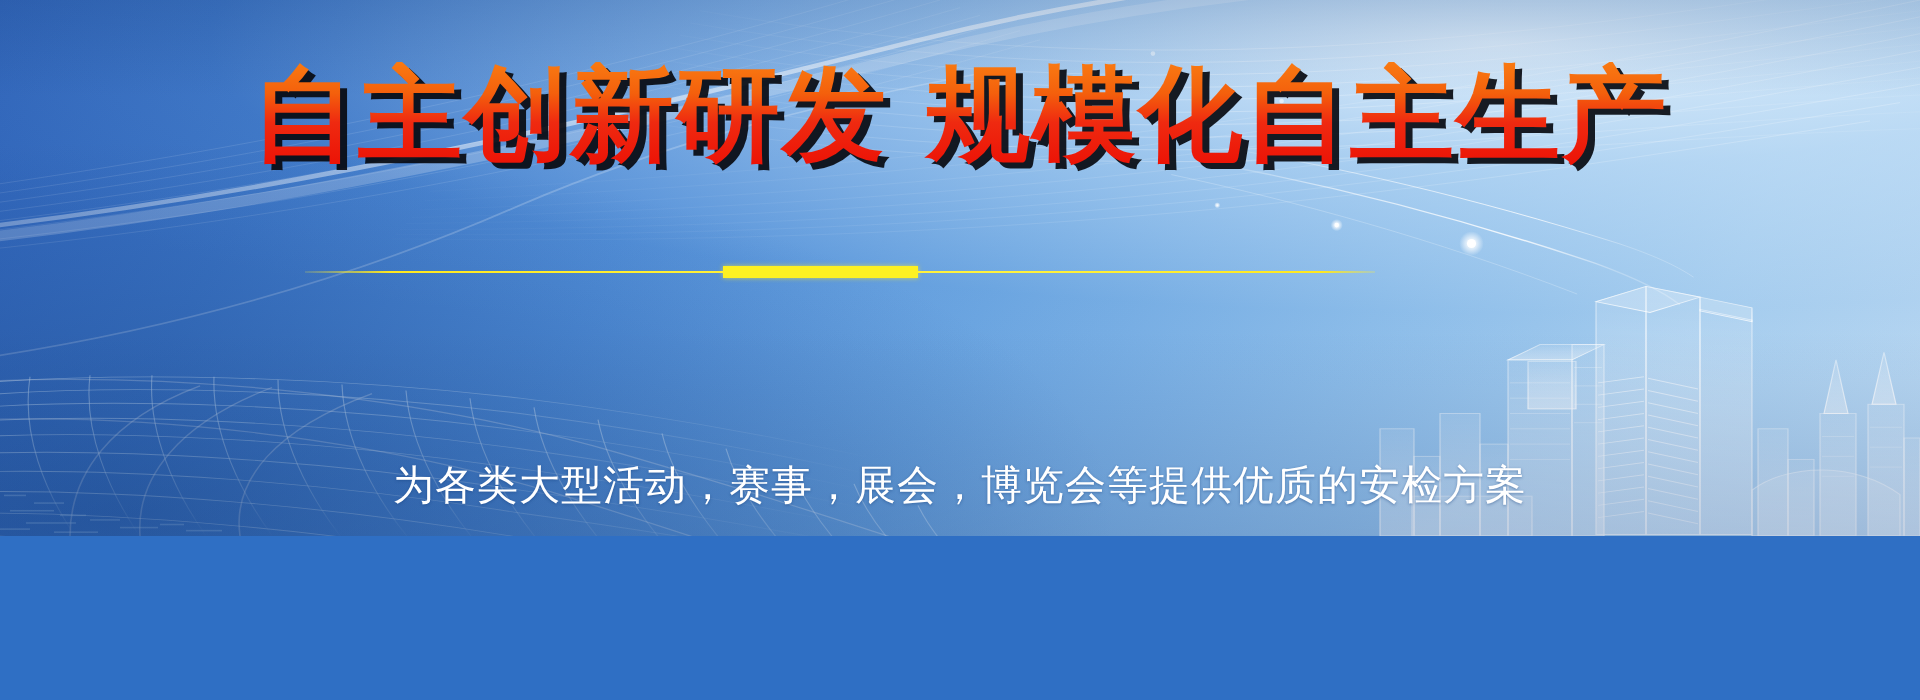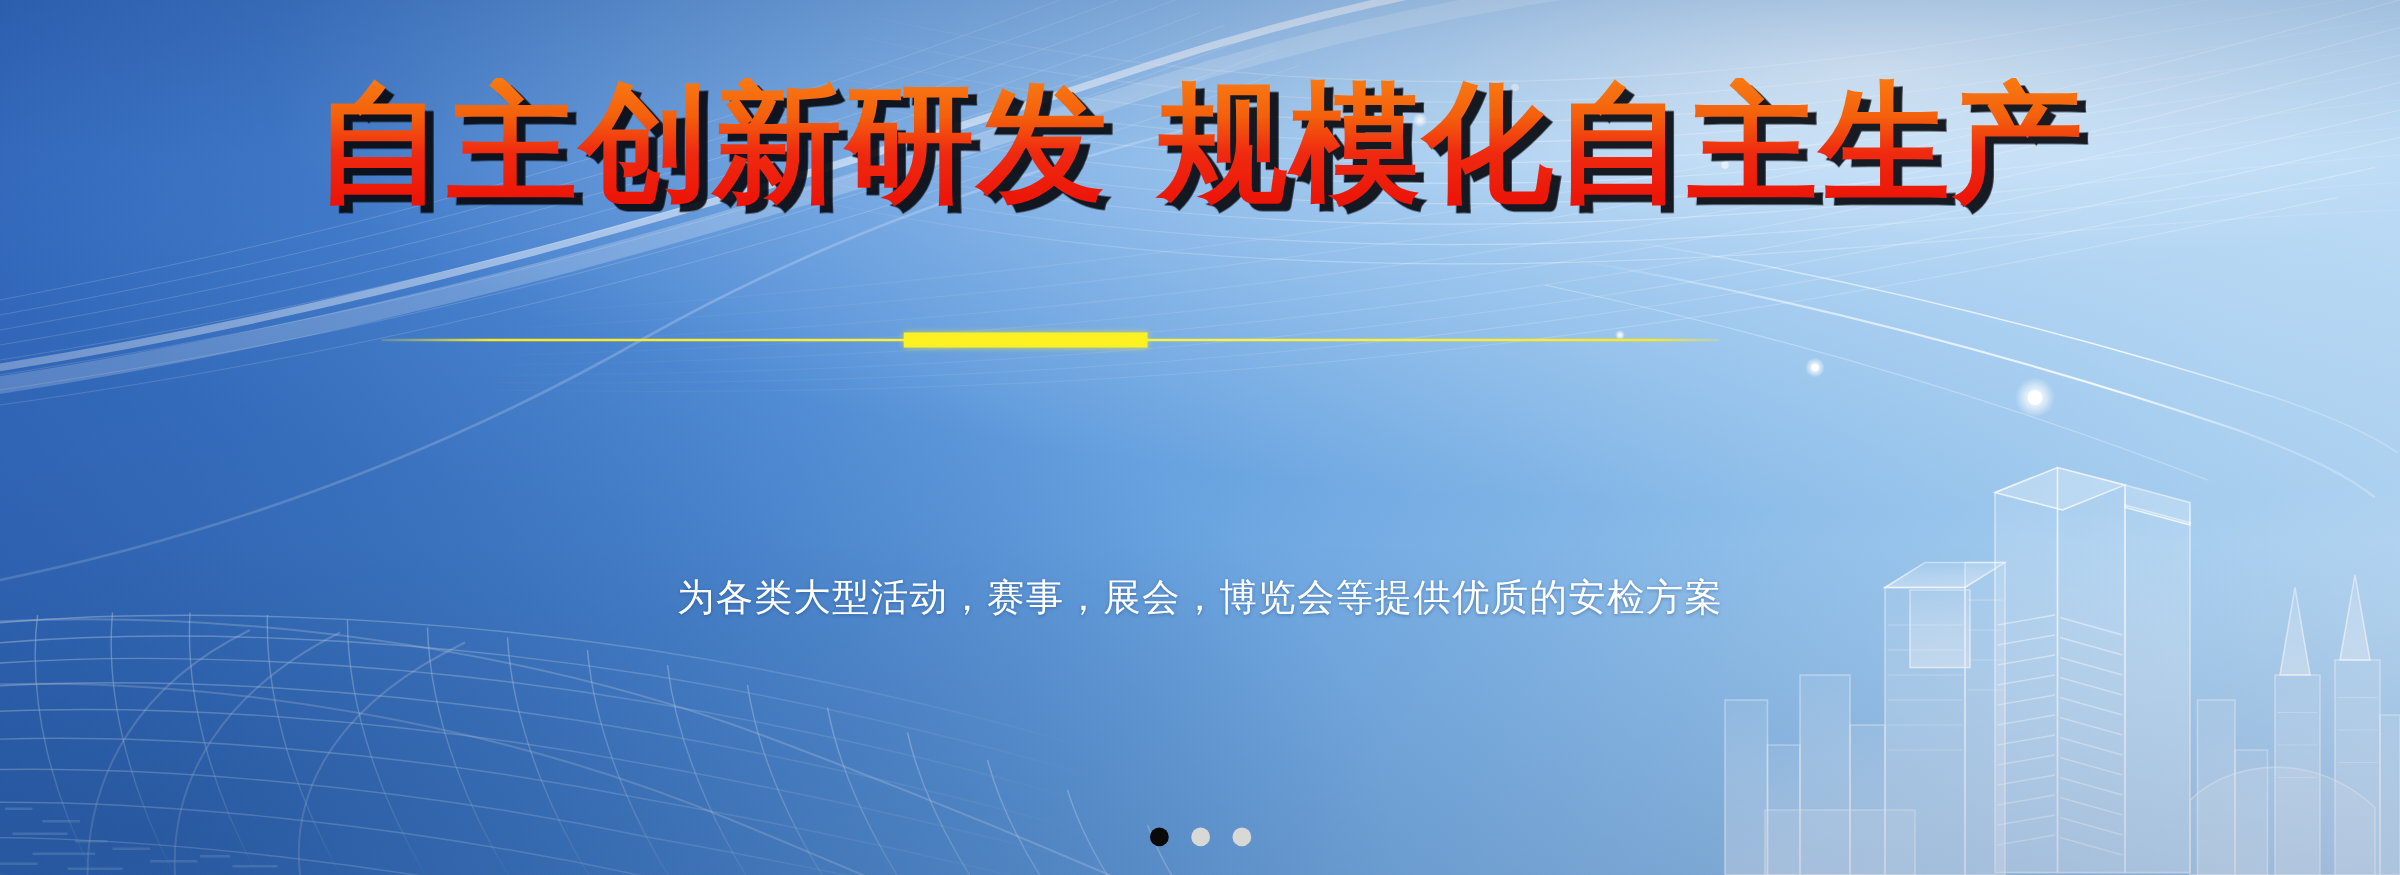--- a/index.html
+++ b/index.html
@@ -2,21 +2,21 @@
 <html><head>
 <meta charset="utf-8">
 <title>Banner</title>
 <style>
   * { margin:0; padding:0; box-sizing:border-box; }
   html,body { width:1920px; height:700px; overflow:hidden; background:#2f6fc4; }
   body { font-family:"DejaVu Sans","Liberation Sans",sans-serif; }
 
   .banner{
     position:relative;
-    width:1920px; height:700px;
+    width:1920px; height:536px;
     overflow:hidden;
     background:
       radial-gradient(120% 90% at 78% 8%, rgba(226,240,252,0.95) 0%, rgba(196,224,248,0.55) 26%, rgba(120,176,230,0.10) 56%, rgba(0,0,0,0) 72%),
       linear-gradient(118deg, #2f63b8 0%, #3a73c4 16%, #4e8bd6 34%, #6aa4e0 52%, #8dbde9 70%, #a9cfef 85%, #bcd9f2 100%);
   }
 
   
   .bg-layer{ position:absolute; inset:0; pointer-events:none; }
   .bg-layer svg{ display:block; width:100%; height:100%; }
 
@@ -69,21 +69,21 @@
     letter-spacing:10px;
     white-space:nowrap;
     text-shadow:0 1px 3px rgba(20,60,120,0.45);
   }
   .tagline .gap{ display:inline-block; width:26px; }
 
   .subtagline{
     position:absolute; top:458px; left:0; width:1920px;
     text-align:center;
     color:#ffffff;
-    font-size:30px;
+    font-size:41px;
     font-weight:normal;
     letter-spacing:1px;
     white-space:nowrap;
     text-shadow:0 1px 3px rgba(20,60,120,0.45);
   }
 
   .dots{
     position:absolute; top:662px; left:0; width:1920px;
     display:flex; justify-content:center; align-items:center; gap:18px;
   }

